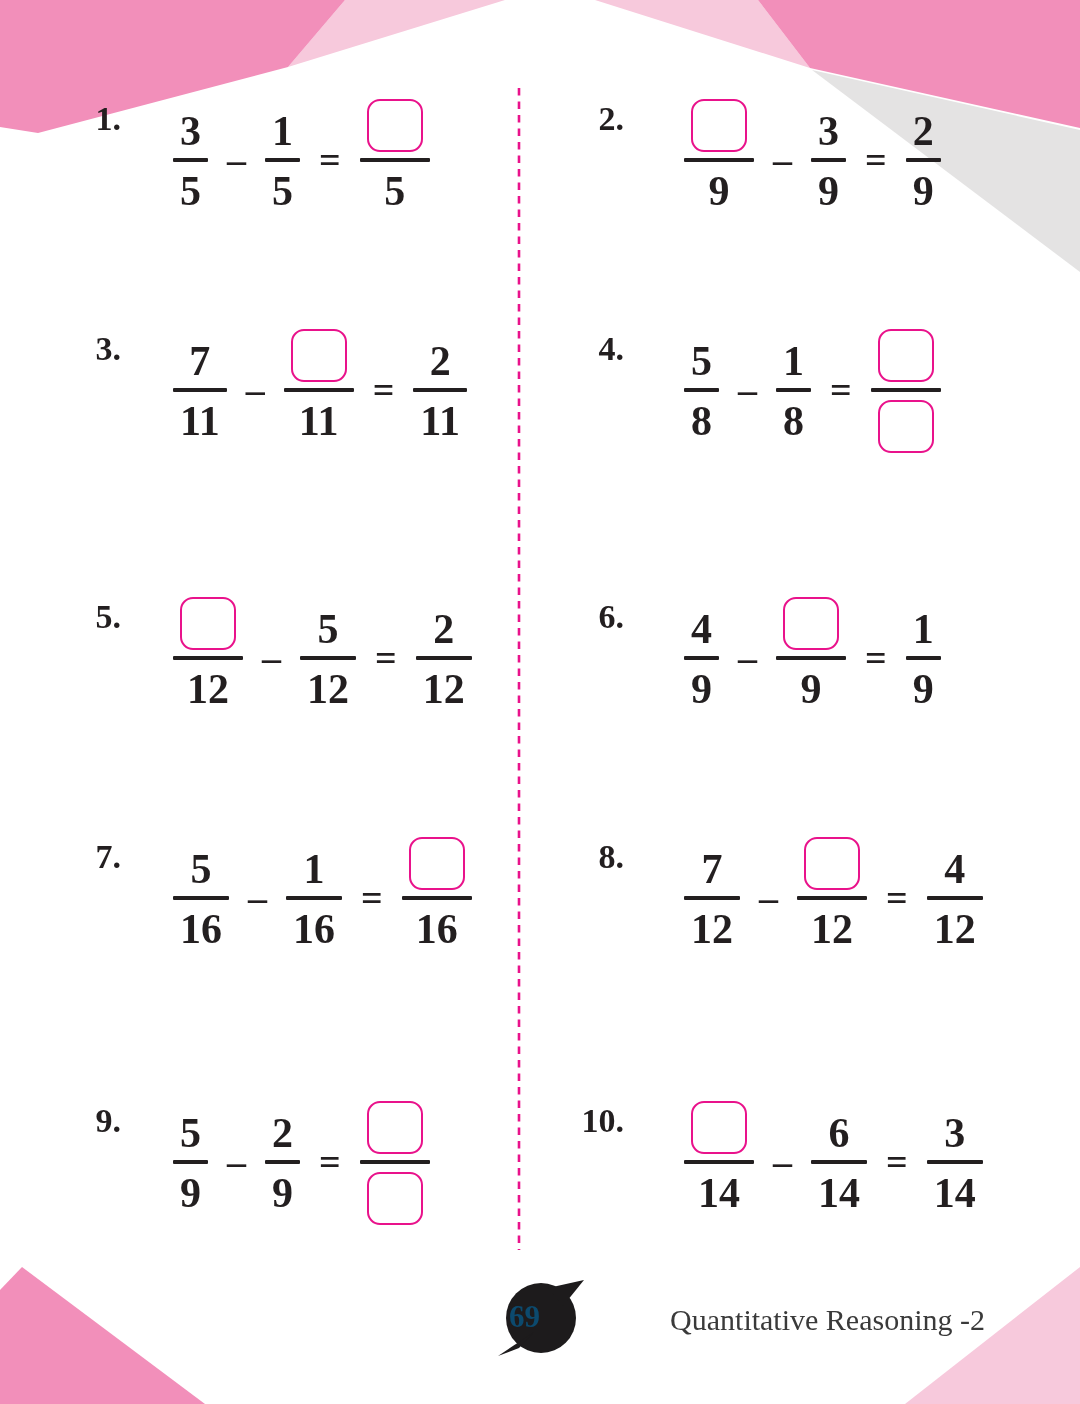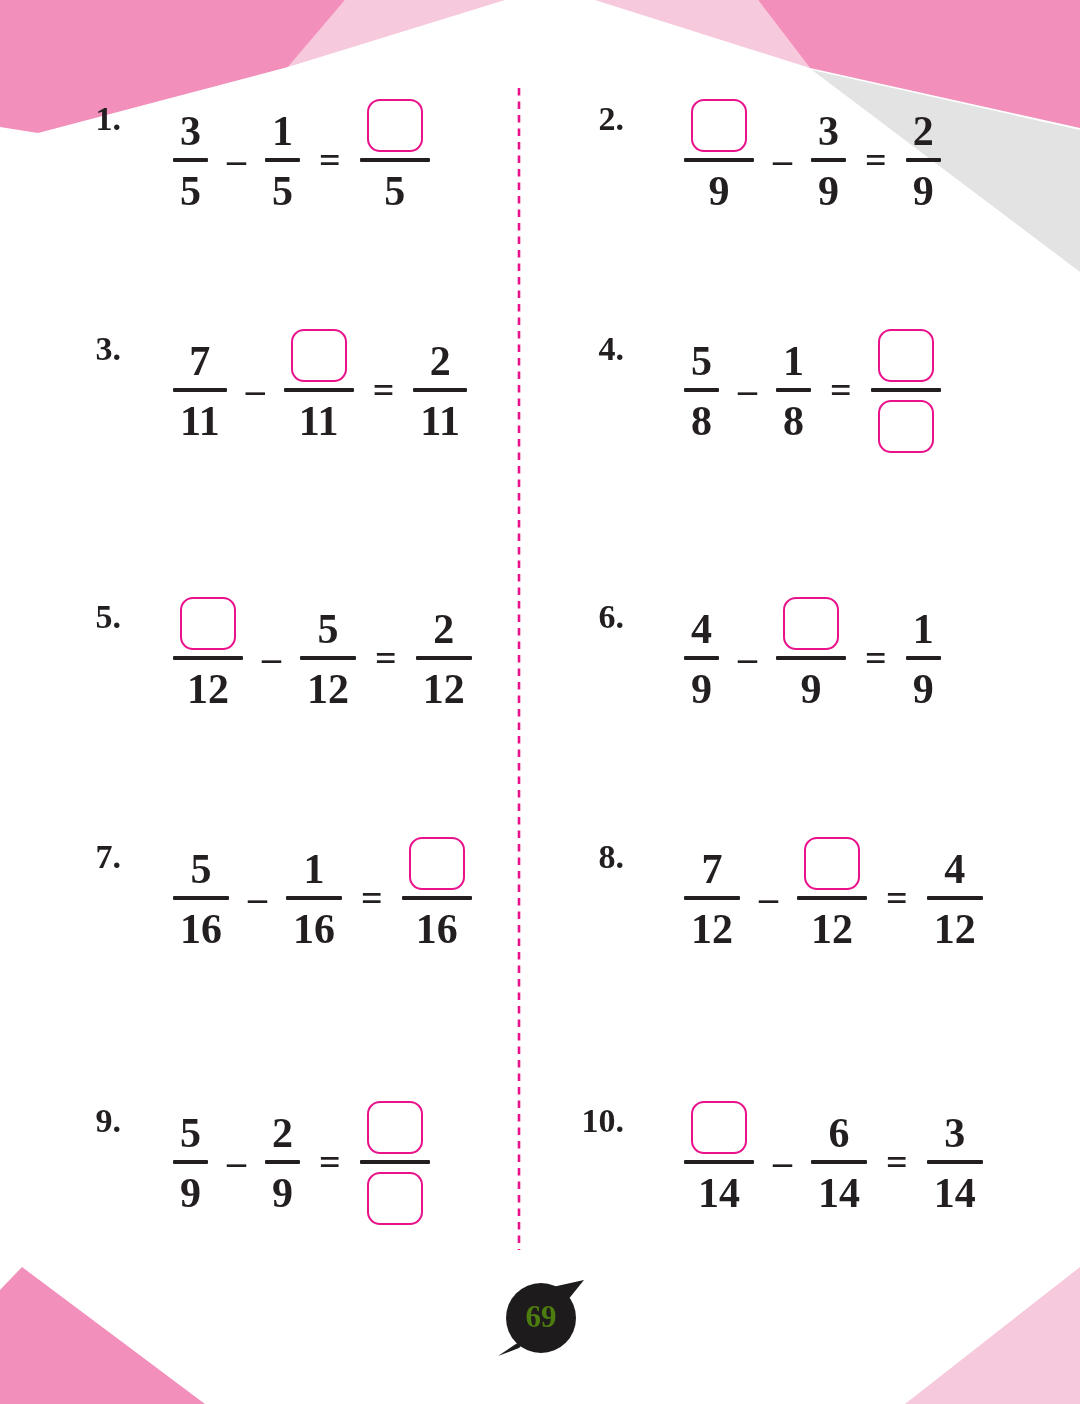--- a/index.html
+++ b/index.html
@@ -32,22 +32,22 @@
   .fbar{align-self:stretch;height:4px;background:var(--ink);border-radius:1px;}
   .abox{
     width:56px;height:53px;background:#fff;
     border:2.6px solid var(--accent-magenta);border-radius:13px;box-sizing:border-box;
   }
   .fnum .abox{margin-bottom:6px;}
   .fden .abox{margin-top:8px;}
   .op{font-weight:bold;font-size:38px;line-height:1;color:var(--ink);}
 
   .badge-num{
-    position:absolute;left:509px;top:1300px;width:64px;text-align:center;
-    color:#4d7c0f;font-weight:bold;font-size:31px;line-height:1.1;
+    position:absolute;left:509px;top:1300px;width:64px;
+    color:#0c4a6e;font-weight:bold;font-size:31px;line-height:1.1;
   }
   .footer-label{
     position:absolute;top:1303px;right:95px;
     font-size:30px;color:var(--footer-text);
   }
 </style>
 </head>
 <body>
 
 <div class="page">
@@ -405,13 +405,14 @@
             <div class="fbar"></div>
             <div class="fden">
               <span class="digit">14</span>
             </div>
           </div>
         </div>
       </div>
     </div>
 
   <div class="badge-num">69</div>
+  <div class="footer-label">Quantitative Reasoning -2</div>
 </div>
 
 </body></html>

